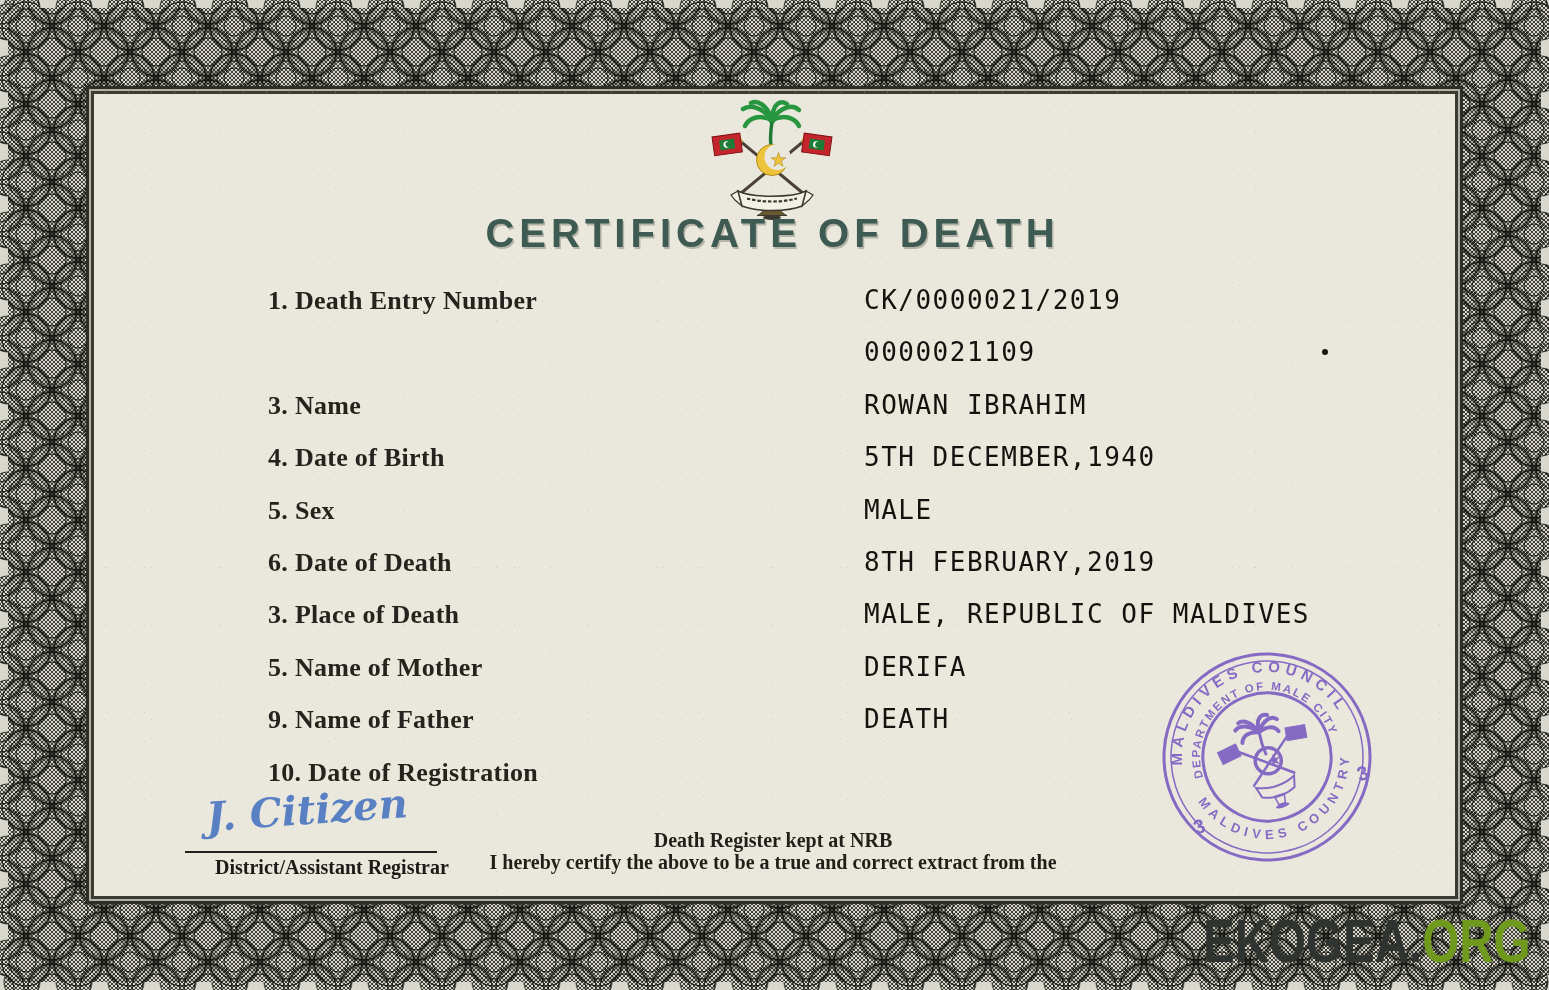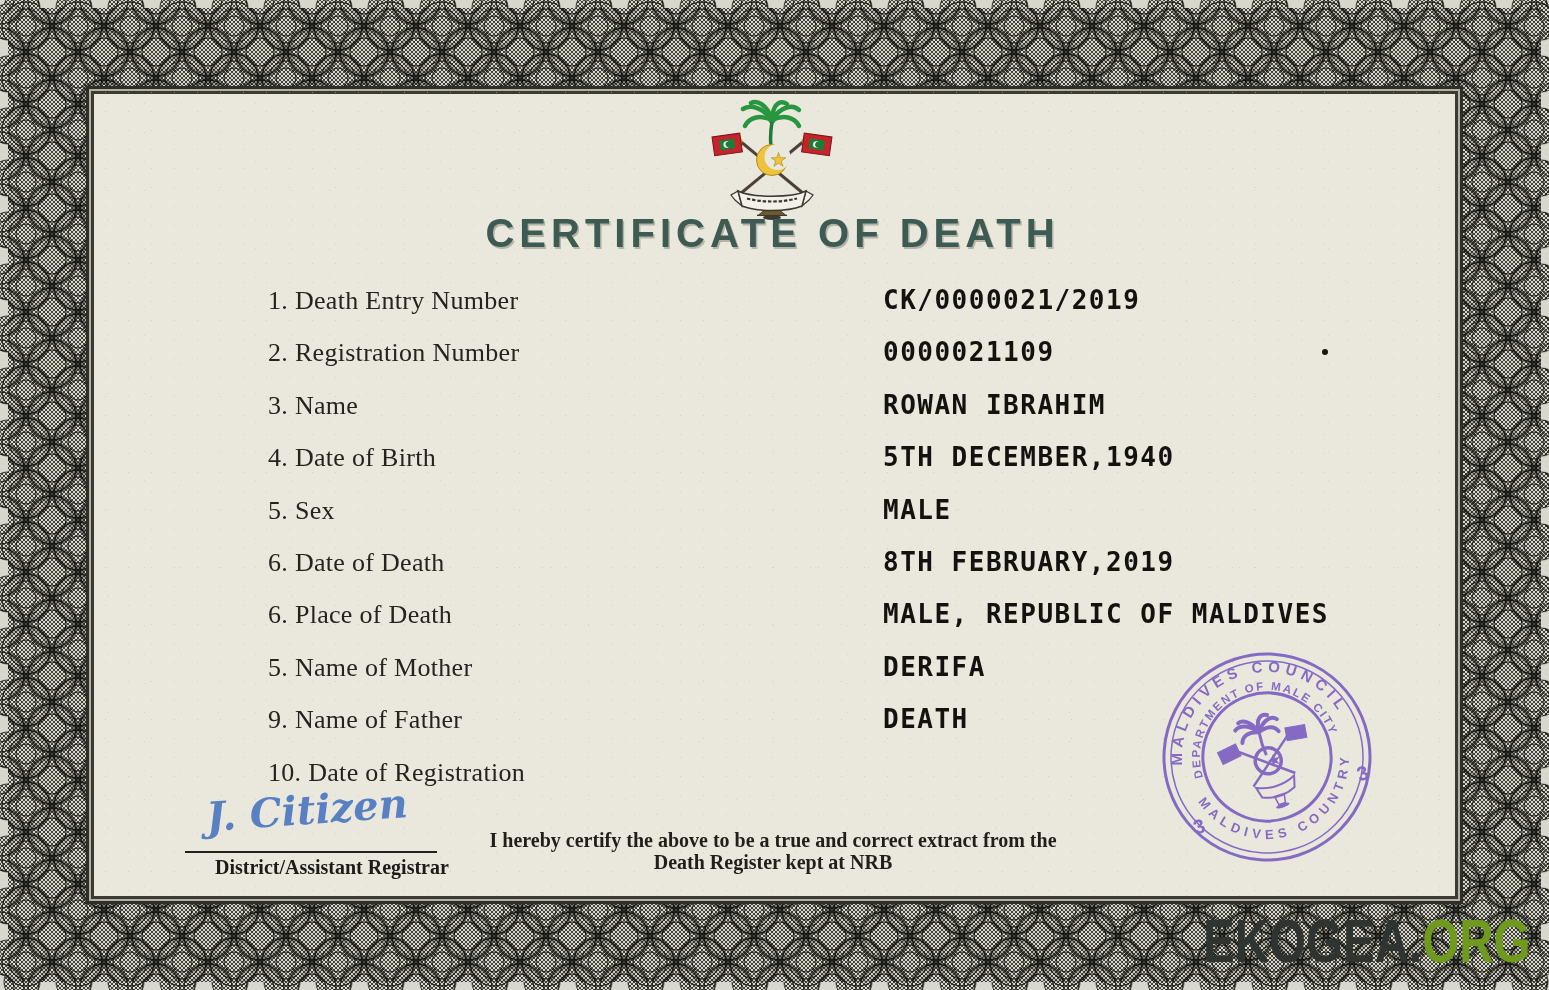--- a/index.html
+++ b/index.html
@@ -15,24 +15,24 @@
            radial-gradient(#d5d3c6 0.7px, transparent 0.9px),
            radial-gradient(#c0beb1 0.6px, transparent 0.8px);
          background-size:37px 29px,53px 41px,23px 19px;
          background-position:0 0,11px 7px,5px 13px;}
   .content{position:absolute;inset:0;z-index:2;}
   .emblem{position:absolute;left:707px;top:96px;width:130px;height:126px;}
   .title{position:absolute;left:0;right:12px;top:211px;text-align:center;
          font-family:"Liberation Sans",sans-serif;font-weight:bold;font-size:40px;
          letter-spacing:5px;color:#3d5b53;text-shadow:1.5px 1.5px 0 rgba(45,45,40,.28);padding-left:8px;}
   .row{position:absolute;left:0;width:100%;height:52px;}
-  .flabel{position:absolute;left:268px;top:0;font-size:26px;font-weight:normal;color:#25231e;
+  .flabel{position:absolute;left:268px;top:0;font-size:26px;font-weight:bold;color:#25231e;
          letter-spacing:.3px;white-space:nowrap;}
-  .fvalue{position:absolute;left:883px;top:-1px;font-family:"DejaVu Sans Mono",monospace;
-         font-weight:bold;font-size:26px;letter-spacing:1.5px;color:#14120f;white-space:nowrap;}
+  .fvalue{position:absolute;left:864px;top:-1px;font-family:"DejaVu Sans Mono",monospace;
+         font-weight:normal;font-size:26px;letter-spacing:1.5px;color:#14120f;white-space:nowrap;}
   .dot{position:absolute;left:1322px;top:349px;width:6px;height:6px;border-radius:50%;background:#181611;}
   .stamp{position:absolute;left:1145px;top:635px;width:244px;height:244px;opacity:.92;}
   .sig-name{position:absolute;left:206px;top:786px;font-family:"DejaVu Serif",serif;
          font-style:italic;font-weight:bold;font-size:40px;color:#5a80c4;transform:rotate(-4deg);
          white-space:nowrap;}
   .sig-line{position:absolute;left:185px;top:851px;width:252px;height:2px;background:#23211d;}
   .sig-role{position:absolute;left:215px;top:856px;font-size:20px;font-weight:bold;
          color:#1d1b18;white-space:nowrap;}
   .certify{position:absolute;left:470px;top:829px;width:606px;text-align:center;
          font-size:20px;font-weight:bold;color:#221f1b;line-height:22px;}
@@ -238,41 +238,40 @@
     </svg>
 
     <div class="title">CERTIFICATE OF DEATH</div>
 
     <div>
       <div class="row" style="top:286px">
         <span class="flabel">1. Death Entry Number</span>
         <span class="fvalue">CK/0000021/2019</span>
       </div>
       <div class="row" style="top:338px">
-        <span class="flabel">2. Registration Number</span>
         <span class="fvalue">0000021109</span>
       </div>
       <div class="row" style="top:391px">
         <span class="flabel">3. Name</span>
         <span class="fvalue">ROWAN IBRAHIM</span>
       </div>
       <div class="row" style="top:443px">
         <span class="flabel">4. Date of Birth</span>
         <span class="fvalue">5TH DECEMBER,1940</span>
       </div>
       <div class="row" style="top:496px">
         <span class="flabel">5. Sex</span>
         <span class="fvalue">MALE</span>
       </div>
       <div class="row" style="top:548px">
         <span class="flabel">6. Date of Death</span>
         <span class="fvalue">8TH FEBRUARY,2019</span>
       </div>
       <div class="row" style="top:600px">
-        <span class="flabel">6. Place of Death</span>
+        <span class="flabel">3. Place of Death</span>
         <span class="fvalue">MALE, REPUBLIC OF MALDIVES</span>
       </div>
       <div class="row" style="top:653px">
         <span class="flabel">5. Name of Mother</span>
         <span class="fvalue">DERIFA</span>
       </div>
       <div class="row" style="top:705px">
         <span class="flabel">9. Name of Father</span>
         <span class="fvalue">DEATH</span>
       </div>
@@ -281,22 +280,22 @@
       </div>
     </div>
 
     <span class="dot"></span>
 
     <div class="sig-name">J. Citizen</div>
     <div class="sig-line"></div>
     <div class="sig-role">District/Assistant Registrar</div>
 
     <div class="certify">
+      <div>Death Register kept at NRB</div>
       <div>I hereby certify the above to be a true and correct extract from the</div>
-      <div>Death Register kept at NRB</div>
     </div>
 
     <svg class="stamp" viewBox="-122 -122 244 244">
       <g transform="rotate(-18)" fill="none" stroke="#7d60c2">
         <circle r="103" stroke-width="3"></circle>
         <circle r="96" stroke-width="1.5"></circle>
         <circle r="64" stroke-width="3"></circle>
         <defs>
           <path id="arcTop" d="M -85 0 A 85 85 0 0 1 85 0"></path>
           <path id="arcMid" d="M -67 0 A 67 67 0 0 1 67 0"></path>

